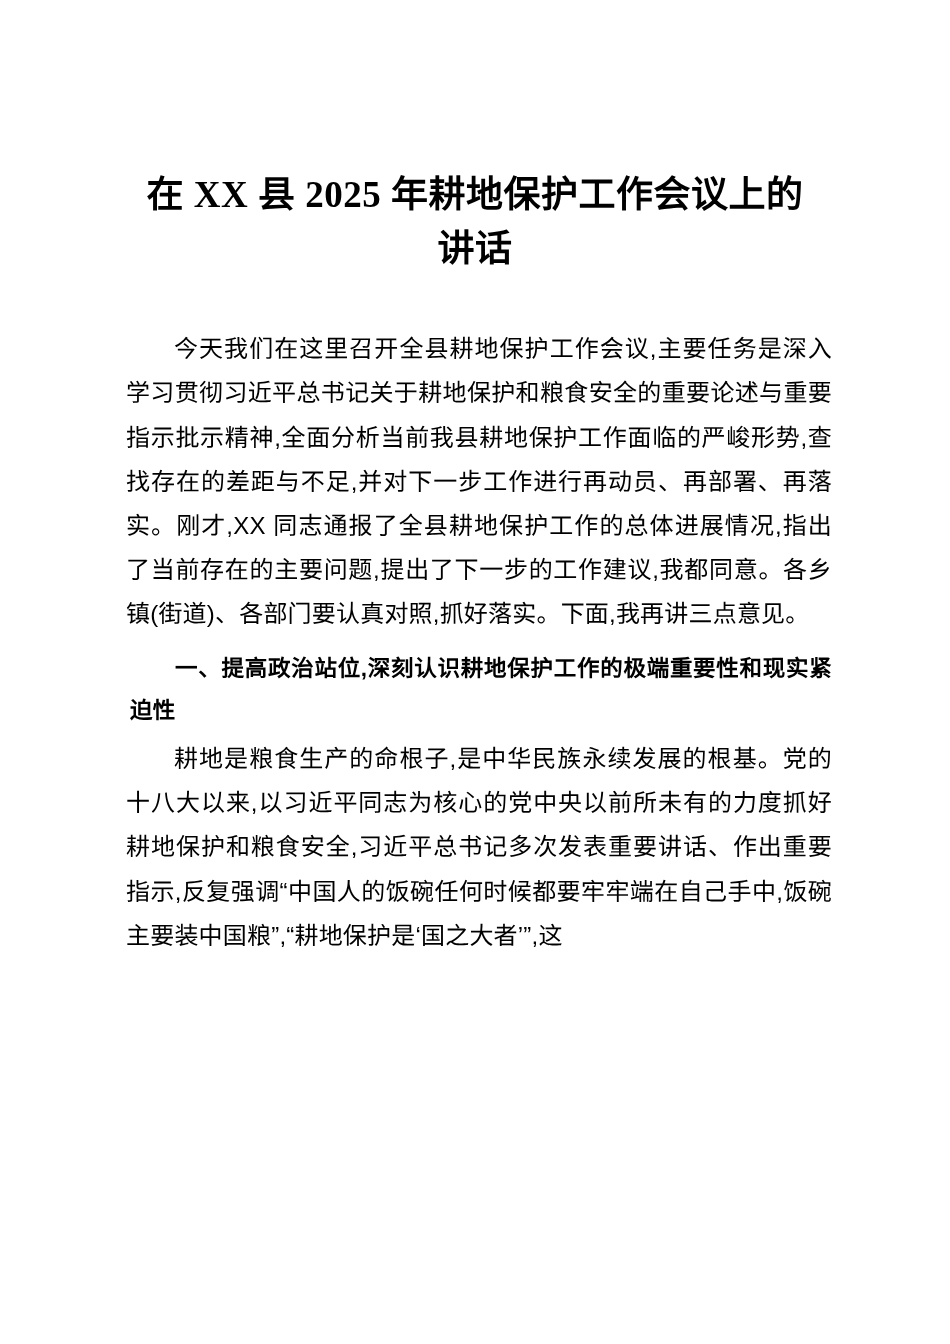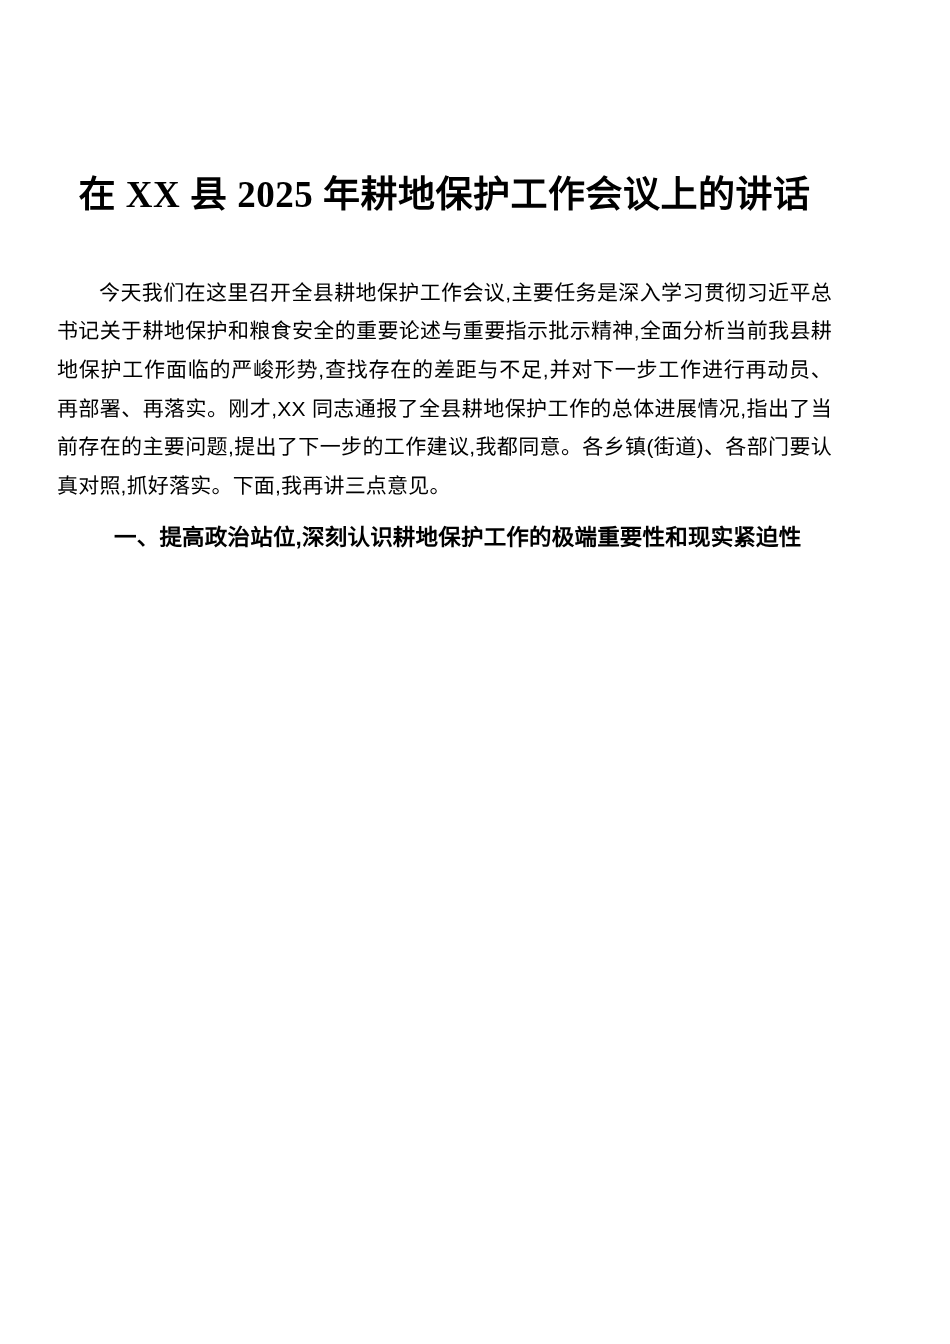--- a/index.html
+++ b/index.html
@@ -11,46 +11,46 @@
     width: 950px;
     height: 1344px;
     font-family: "Liberation Sans", sans-serif;
     color: #000000;
     -webkit-font-smoothing: antialiased;
   }
   .page {
     box-sizing: border-box;
     width: 950px;
     height: 1256px;
-    padding: 168px 118px 60px 57px;
+    padding: 168px 118px 60px 118px;
     background: #ffffff;
     position: relative;
   }
   .doc-title {
     font-family: "Liberation Serif", serif;
     font-size: 37px;
     font-weight: bold;
     line-height: 1.45;
     text-align: center;
     letter-spacing: 0.5px;
     margin: 0 0 52px 0;
     padding: 0 10px;
   }
   .salutation {
     font-size: 22.5px;
     line-height: 1.55;
     margin: 0 0 14px 0;
     letter-spacing: 0.3px;
   }
   p.body-text {
-    font-size: 21px;
+    font-size: 24px;
     line-height: 1.84;
     text-align: justify;
     text-justify: inter-ideograph;
-    margin: 0 0 6px 0;
+    margin: 0 0 6px 8px;
     text-indent: 2em;
     letter-spacing: 0.2px;
   }
   p.heading-text {
     font-size: 22.5px;
     font-weight: bold;
     line-height: 1.84;
     text-align: justify;
     text-justify: inter-ideograph;
     margin: 12px 0 6px 12px;
@@ -63,14 +63,15 @@
 
 <div class="page">
 
   <h1 class="doc-title">在 XX 县 2025 年耕地保护工作会议上的讲话</h1>
 
 
   <p class="body-text">今天我们在这里召开全县耕地保护工作会议,主要任务是深入学习贯彻习近平总书记关于耕地保护和粮食安全的重要论述与重要指示批示精神,全面分析当前我县耕地保护工作面临的严峻形势,查找存在的差距与不足,并对下一步工作进行再动员、再部署、再落实。刚才,XX 同志通报了全县耕地保护工作的总体进展情况,指出了当前存在的主要问题,提出了下一步的工作建议,我都同意。各乡镇(街道)、各部门要认真对照,抓好落实。下面,我再讲三点意见。</p>
 
   <p class="heading-text">一、提高政治站位,深刻认识耕地保护工作的极端重要性和现实紧迫性</p>
 
+  <p class="body-text">耕地是粮食生产的命根子,是中华民族永续发展的根基。党的十八大以来,以习近平同志为核心的党中央以前所未有的力度抓好耕地保护和粮食安全,习近平总书记多次发表重要讲话、作出重要指示,反复强调“中国人的饭碗任何时候都要牢牢端在自己手中,饭碗主要装中国粮”,“耕地保护是‘国之大者’”,这</p>
 
 </div>
 
 </body></html>

